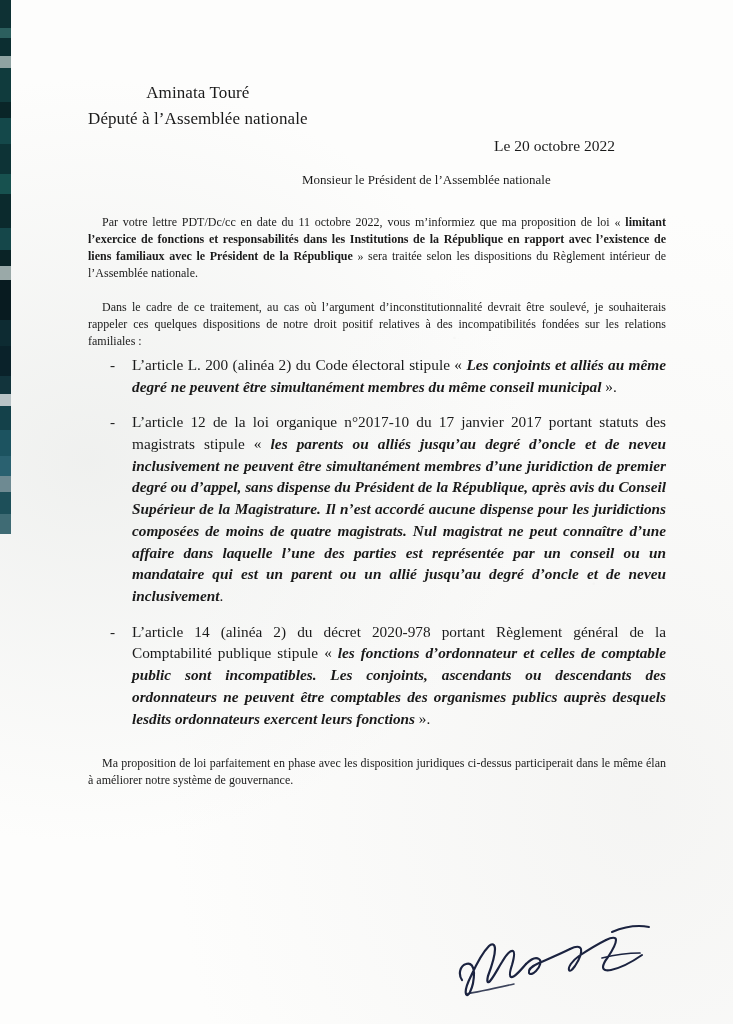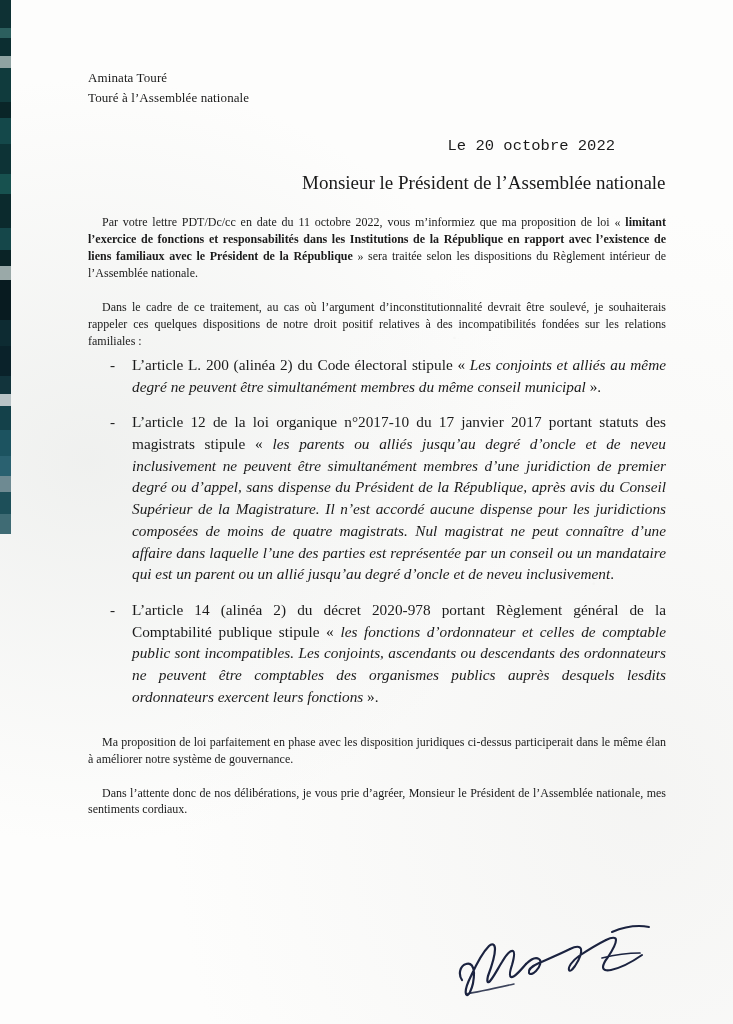--- a/index.html
+++ b/index.html
@@ -50,40 +50,40 @@
   .sheet {
     position: absolute;
     left: 0; top: 0; right: 0; bottom: 0;
     padding: 0 68px 0 88px;
     box-sizing: border-box;
   }
 
   .letterhead {
     position: absolute;
     left: 88px;
-    top: 68px;
-    font-size: 13px;
+    top: 80px;
+    font-size: 17px;
     line-height: 1.52;
     letter-spacing: 0.1px;
+    text-align: center;
   }
 
   .date-line {
     position: absolute;
     right: 118px;
     top: 137px;
     font-size: 15.5px;
     white-space: nowrap;
-    font-family: Liberation Mono, monospace;
   }
 
   .addressee {
     position: absolute;
     left: 302px;
     top: 172px;
-    font-size: 19px;
+    font-size: 13px;
     white-space: nowrap;
   }
 
   .body-wrap {
     position: absolute;
     left: 88px;
     top: 214px;
     width: 578px;
   }
 
@@ -94,21 +94,21 @@
     text-align: justify;
     text-indent: 14px;
     hyphens: none;
   }
   p.para.tight { margin-bottom: 2px; }
 
   b, .b {
     font-weight: bold;
   }
   .bi {
-    font-weight: normal;
+    font-weight: bold;
     font-style: italic;
   }
 
   ul.items {
     list-style: none;
     margin: 4px 0 0 0;
     padding: 0;
   }
   ul.items li {
     position: relative;
@@ -181,21 +181,21 @@
     <div class="seg" style="top:456px;  height:20px;  background:#2a6170;"></div>
     <div class="seg" style="top:476px;  height:16px;  background:#6e8a92;"></div>
     <div class="seg" style="top:492px;  height:22px;  background:#1d4f59;"></div>
     <div class="seg" style="top:514px;  height:20px;  background:#3f6b74;"></div>
   </div>
 
   <div class="sheet">
 
     <div class="letterhead">
       <div>Aminata Touré</div>
-      <div>Touré à l’Assemblée nationale</div>
+      <div>Député à l’Assemblée nationale</div>
     </div>
 
     <div class="date-line">Le 20 octobre 2022</div>
 
     <div class="addressee">Monsieur le Président de l’Assemblée nationale</div>
 
     <div class="body-wrap">
 
       <p class="para"><span>Par votre lettre PDT/Dc/cc en date du 11 octobre 2022, vous m’informiez que ma proposition de loi « </span><span class="b">limitant l’exercice de fonctions et responsabilités dans les Institutions de la République en rapport avec l’existence de liens familiaux avec le Président de la République</span><span> » sera traitée selon les dispositions du Règlement intérieur de l’Assemblée nationale.</span></p>
 
@@ -208,21 +208,20 @@
         <li>
           <span class="dash">-</span><span>L’article 12 de la loi organique n°2017-10 du 17 janvier 2017 portant statuts des magistrats stipule « </span><span class="bi">les parents ou alliés jusqu’au degré d’oncle et de neveu inclusivement ne peuvent être simultanément membres d’une juridiction de premier degré ou d’appel, sans dispense du Président de la République, après avis du Conseil Supérieur de la Magistrature. Il n’est accordé aucune dispense pour les juridictions composées de moins de quatre magistrats. Nul magistrat ne peut connaître d’une affaire dans laquelle l’une des parties est représentée par un conseil ou un mandataire qui est un parent ou un allié jusqu’au degré d’oncle et de neveu inclusivement</span><span>.</span>
         </li>
         <li>
           <span class="dash">-</span><span>L’article 14 (alinéa 2) du décret 2020-978 portant Règlement général de la Comptabilité publique stipule « </span><span class="bi">les fonctions d’ordonnateur et celles de comptable public sont incompatibles. Les conjoints, ascendants ou descendants des ordonnateurs ne peuvent être comptables des organismes publics auprès desquels lesdits ordonnateurs exercent leurs fonctions</span><span> ».</span>
         </li>
       </ul>
 
       <div class="closing">
         <p class="para">Ma proposition de loi parfaitement en phase avec les disposition juridiques ci-dessus participerait dans le même élan à améliorer notre système de gouvernance.</p>
-        <p class="para">Dans l’attente donc de nos délibérations, je vous prie d’agréer, Monsieur le Président de l’Assemblée nationale, mes sentiments cordiaux.</p>
       </div>
 
     </div>
   </div>
 
   <div class="signature">
     <svg viewBox="0 0 210 82" xmlns="http://www.w3.org/2000/svg">
       <g fill="none" stroke="#1b2340" stroke-linecap="round" stroke-linejoin="round">
         <path d="M10 62 C6 56 8 48 14 46 C19 44 22 49 22 55 C22 62 20 70 18 74 C17 77 15 78 14 76 C13 73 15 66 19 58 C24 47 31 34 37 28 C40 25 43 26 43 31 C43 38 39 50 36 58 C35 62 35 65 37 64 C40 62 45 52 50 44 C54 37 58 32 61 33 C63 34 62 40 60 47 C58 53 57 58 59 59 C62 60 68 53 74 46" stroke-width="2.2"></path>
         <path d="M74 46 C79 41 84 39 87 41 C90 43 88 49 84 53 C81 56 78 57 77 55 C76 52 80 48 87 45 C96 41 108 36 118 31" stroke-width="2.1"></path>

